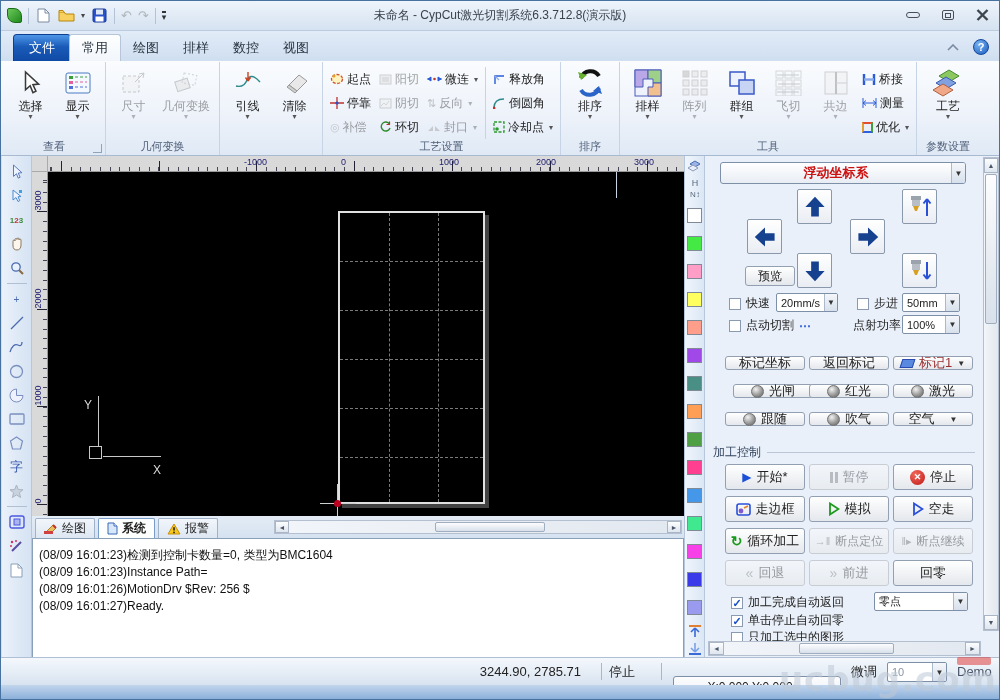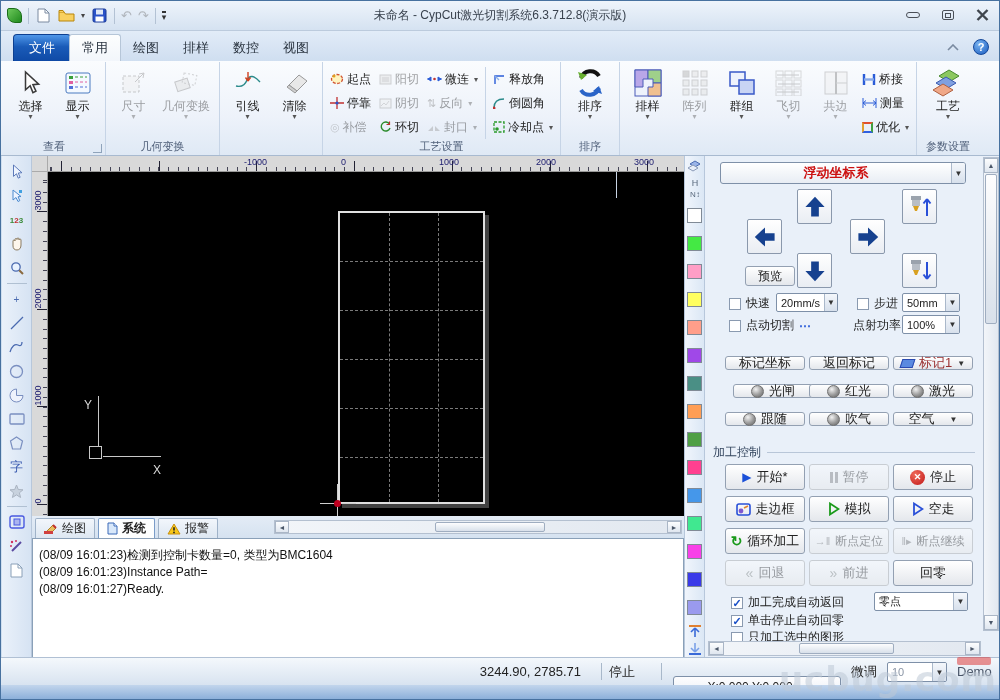--- a/index.html
+++ b/index.html
@@ -434,20 +434,21 @@
               <path d="M1 0 v10 M14 0 v10" stroke="#2a5cd8"></path>
               <path d="M1 5 h13 M4 2.5 L1 5 l3 2.5 M11 2.5 L14 5 l-3 2.5" fill="none" stroke="#2a5cd8"></path>
             </svg>
           <span>测量</span>
         </div>
         <div class="pitem pdd">
           <span style="width:11px;height:11px;border:2px solid;border-color:#e05030 #40a040 #3060e0 #e0a030;display:inline-block;"></span>
           <span>优化</span>
         </div>
       </div>
+      <div class="glabel">工具</div>
     </div>
 
     <div class="rgroup" style="border-right:none;">
       <div class="bb" style="width:54px;">
         <div class="bico">
           <svg width="34" height="30" viewBox="0 0 34 30">
               <path d="M8 8 l10-6 10 6 -10 6 Z" fill="#8cc860" stroke="#4a8a30"></path>
               <path d="M5 15 l10-6 10 6 -10 6 Z" fill="#80a0e0" stroke="#3a5ab0"></path>
               <path d="M2 22 l10-6 10 6 -10 6 Z" fill="#f0a888" stroke="#b06040"></path>
             </svg>
@@ -848,20 +849,21 @@
     </div>
     <div class="sb-track" style="position:absolute;left:242px;right:2px;top:4px;height:14px;">
       <div class="sb-btn" style="position:absolute;left:0;top:0;bottom:0;width:14px;">◄</div>
       <div class="sb-thumb" style="position:absolute;left:160px;top:1px;bottom:1px;width:110px;"></div>
       <div class="sb-btn" style="position:absolute;right:0;top:0;bottom:0;width:14px;">►</div>
     </div>
   </div>
   <div class="logpanel">
     <div class="logline">(08/09 16:01:23)检测到控制卡数量=0, 类型为BMC1604</div>
     <div class="logline">(08/09 16:01:23)Instance Path=</div>
+    <div class="logline">(08/09 16:01:26)MotionDrv $Rev: 256 $</div>
     <div class="logline">(08/09 16:01:27)Ready.</div>
   </div>
 
   <div class="statusbar">
     <span style="position:absolute;left:420px;width:160px;text-align:right;">3244.90, 2785.71</span>
     <span class="ssep" style="position:absolute;left:592px;"></span>
     <span style="position:absolute;left:608px;">停止</span>
     <span class="ssep" style="position:absolute;left:652px;"></span>
     <div class="combo" style="position:absolute;left:672px;top:18px;width:168px;height:22px;background:linear-gradient(#fdfdfe,#e8edf4);border-radius:3px;">
       <span class="cval" style="text-align:center;font-size:12px;">X:0.000 Y:0.000</span>

